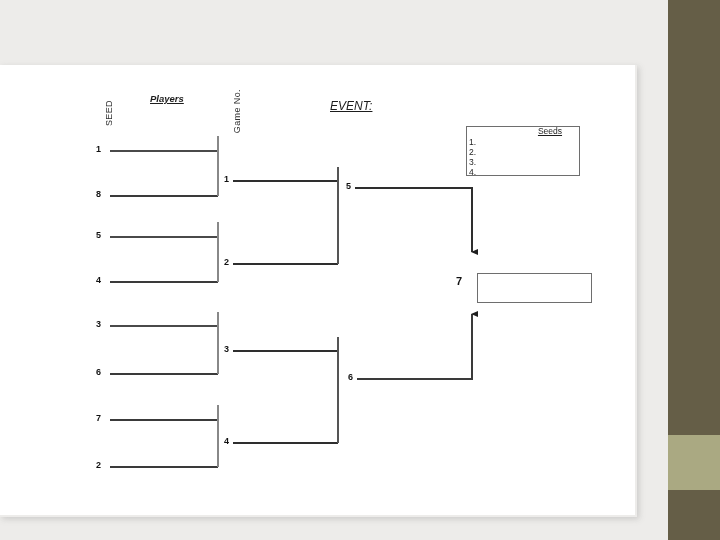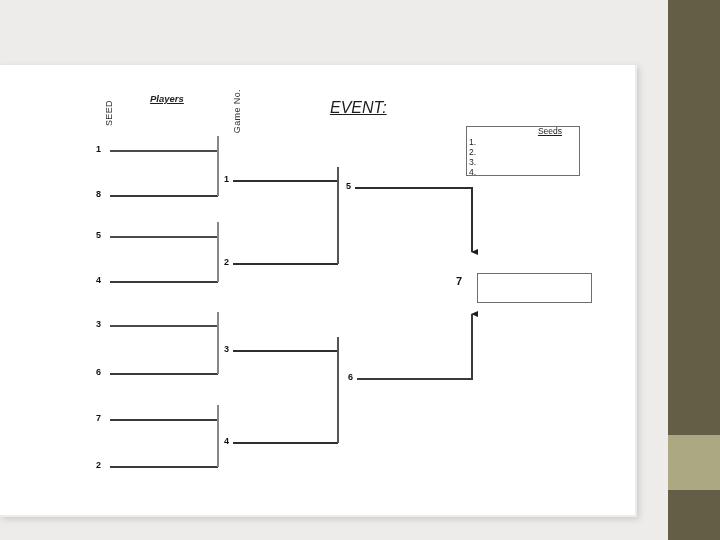--- a/index.html
+++ b/index.html
@@ -33,21 +33,21 @@
     writing-mode:vertical-rl;transform:rotate(180deg);
     white-space:nowrap;
   }
   .hdr-label{
     position:absolute;
     font-size:9.5px;font-weight:bold;font-style:italic;
     text-decoration:underline;color:#1d1d1d;white-space:nowrap;
   }
   .hdr-event{
     position:absolute;
-    font-size:16px;font-style:italic;
+    font-size:12px;font-style:italic;
     text-decoration:underline;color:#1d1d1d;white-space:nowrap;
   }
   .seed-num{
     position:absolute;
     font-size:9px;font-weight:bold;color:#111;
     white-space:nowrap;text-align:right;
   }
   .game-num{
     position:absolute;
     font-size:9px;font-weight:bold;color:#111;

